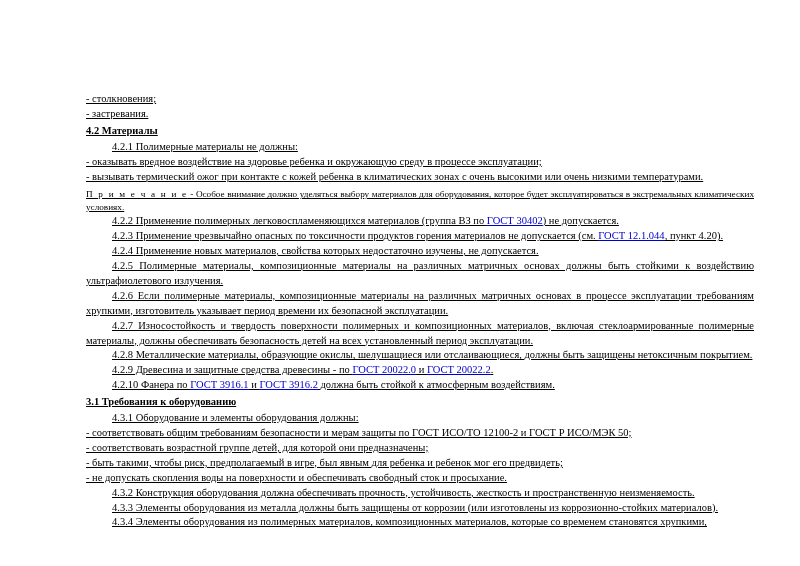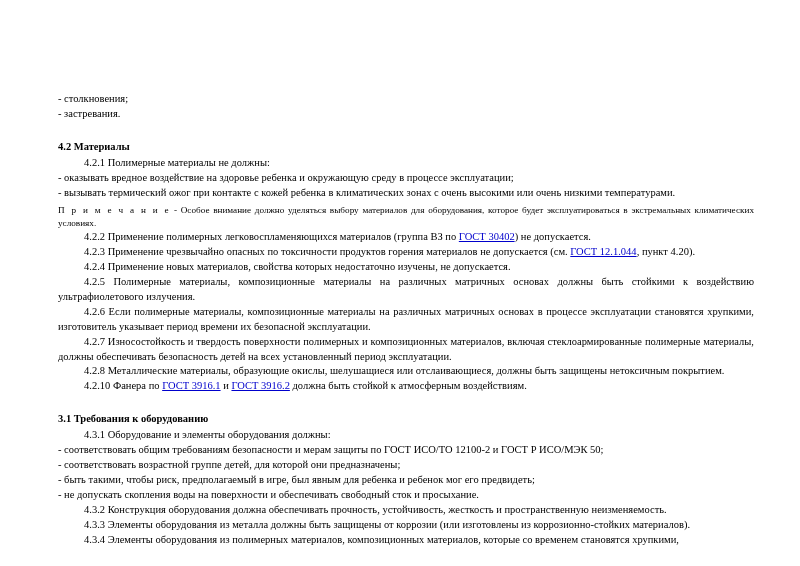--- a/index.html
+++ b/index.html
@@ -12,35 +12,36 @@
     height: 566px;
     font-family: "Liberation Serif", serif;
     color: #000000;
     overflow: hidden;
   }
   .page {
     position: relative;
     width: 800px;
     height: 562px;
     box-sizing: border-box;
-    padding: 92px 46px 0 58px;
+    padding: 92px 46px 0 86px;
+    text-decoration: underline;
   }
   .doc {
     font-size: 10.5px;
     line-height: 1.42;
     text-align: justify;
   }
   .line {
     margin: 0;
     padding: 0;
     white-space: normal;
   }
   .heading {
     font-weight: bold;
-    margin-top: 18px;
+    margin-top: 2px;
     margin-bottom: 1px;
   }
   .note {
     font-size: 9.2px;
     line-height: 1.35;
     margin-top: 4px;
     margin-bottom: 1px;
     text-align: justify;
   }
   .note .spaced {
@@ -72,24 +73,25 @@
     <p class="line">- вызывать термический ожог при контакте с кожей ребенка в климатических зонах с очень высокими или очень низкими температурами.</p>
 
     <p class="note"><span class="spaced">П р и м е ч а н и е</span><span> - Особое внимание должно уделяться выбору материалов для оборудования, которое будет эксплуатироваться в экстремальных климатических условиях.</span></p>
 
     <p class="line indent"><span>4.2.2 Применение полимерных легковоспламеняющихся материалов (группа ВЗ по </span><a class="ref">ГОСТ 30402</a><span>) не допускается.</span></p>
 
     <p class="line indent"><span>4.2.3 Применение чрезвычайно опасных по токсичности продуктов горения материалов не допускается (см. </span><a class="ref">ГОСТ 12.1.044</a><span>, пункт 4.20).</span></p>
 
     <p class="line indent">4.2.4 Применение новых материалов, свойства которых недостаточно изучены, не допускается.</p>
     <p class="line indent">4.2.5 Полимерные материалы, композиционные материалы на различных матричных основах должны быть стойкими к воздействию ультрафиолетового излучения.</p>
-    <p class="line indent">4.2.6 Если полимерные материалы, композиционные материалы на различных матричных основах в процессе эксплуатации становятся хрупкими, изготовитель указывает период времени их безопасной эксплуатации.</p>
+    <p class="line indent">4.2.6 Если полимерные материалы, композиционные материалы на различных матричных основах в процессе эксплуатации требованиям хрупкими, изготовитель указывает период времени их безопасной эксплуатации.</p>
     <p class="line indent">4.2.7 Износостойкость и твердость поверхности полимерных и композиционных материалов, включая стеклоармированные полимерные материалы, должны обеспечивать безопасность детей на всех установленный период эксплуатации.</p>
     <p class="line indent">4.2.8 Металлические материалы, образующие окислы, шелушащиеся или отслаивающиеся, должны быть защищены нетоксичным покрытием.</p>
 
+    <p class="line indent"><span>4.2.9 Древесина и защитные средства древесины - по </span><a class="ref">ГОСТ 20022.0</a><span> и </span><a class="ref">ГОСТ 20022.2</a><span>.</span></p>
 
     <p class="line indent"><span>4.2.10 Фанера по </span><a class="ref">ГОСТ 3916.1</a><span> и </span><a class="ref">ГОСТ 3916.2</a><span> должна быть стойкой к атмосферным воздействиям.</span></p>
 
     <p class="line heading">3.1 Требования к оборудованию</p>
 
     <p class="line indent">4.3.1 Оборудование и элементы оборудования должны:</p>
     <p class="line">- соответствовать общим требованиям безопасности и мерам защиты по ГОСТ ИСО/ТО 12100-2 и ГОСТ Р ИСО/МЭК 50;</p>
     <p class="line">- соответствовать возрастной группе детей, для которой они предназначены;</p>
     <p class="line">- быть такими, чтобы риск, предполагаемый в игре, был явным для ребенка и ребенок мог его предвидеть;</p>
     <p class="line">- не допускать скопления воды на поверхности и обеспечивать свободный сток и просыхание.</p>

